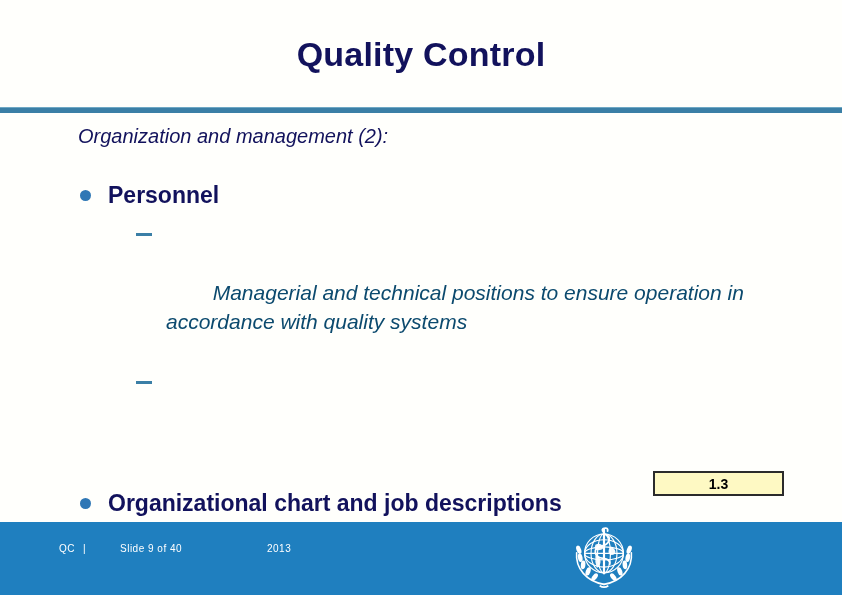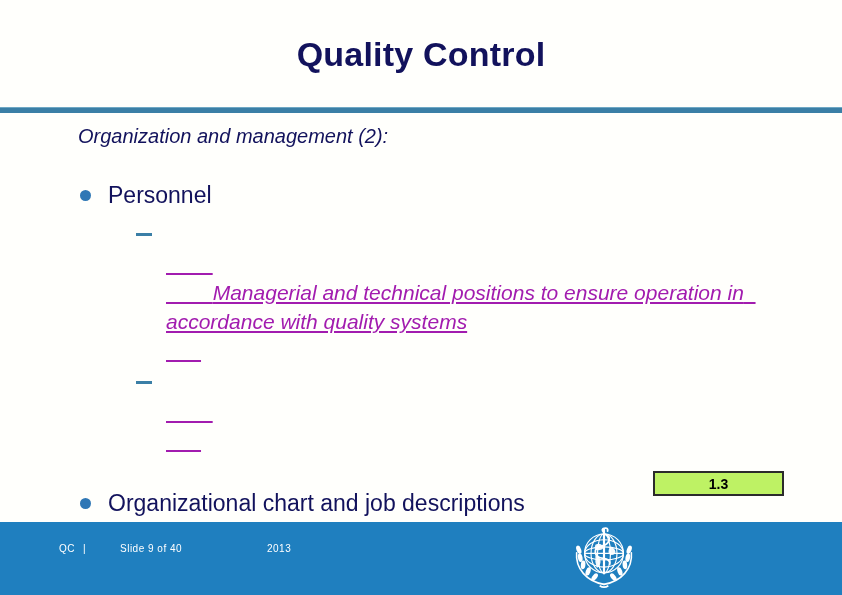--- a/index.html
+++ b/index.html
@@ -66,64 +66,64 @@
     left: 78px;
     width: 720px;
   }
   .bullet-l1 {
     position: relative;
     padding-left: 30px;
     font-size: 23px;
     color: #12125c;
     line-height: 30px;
     margin-bottom: 2px;
+    font-weight: bold;
   }
   .bullet-l1 .dot {
     position: absolute;
     left: 2px;
     top: 10px;
     width: 11px;
     height: 11px;
     border-radius: 50%;
     background: #2f77b5;
   }
   .sub-list {
     margin-top: 10px;
     margin-left: 58px;
   }
   .bullet-l2 {
     position: relative;
     padding-left: 30px;
     font-size: 21px;
     font-style: italic;
-    color: #a21caf;
+    color: #0c4a6e;
     line-height: 29px;
     margin-bottom: 3px;
     white-space: pre-wrap;
-    text-decoration: underline;
   }
   .bullet-l2 .dash {
     position: absolute;
     left: 0px;
     top: 13px;
     width: 16px;
     height: 3px;
     background: #3b7fa6;
   }
   .gap-1 { height: 30px; }
   .gap-2 { height: 28px; }
 
   
   .badge {
     position: absolute;
     left: 653px;
     top: 471px;
     width: 131px;
     height: 25px;
-    background: #bef264;
+    background: #fef9c3;
     border: 2px solid #2b2b2b;
     box-sizing: border-box;
     display: flex;
     align-items: center;
     justify-content: center;
     font-size: 14px;
     font-weight: bold;
     color: #000000;
   }
 

